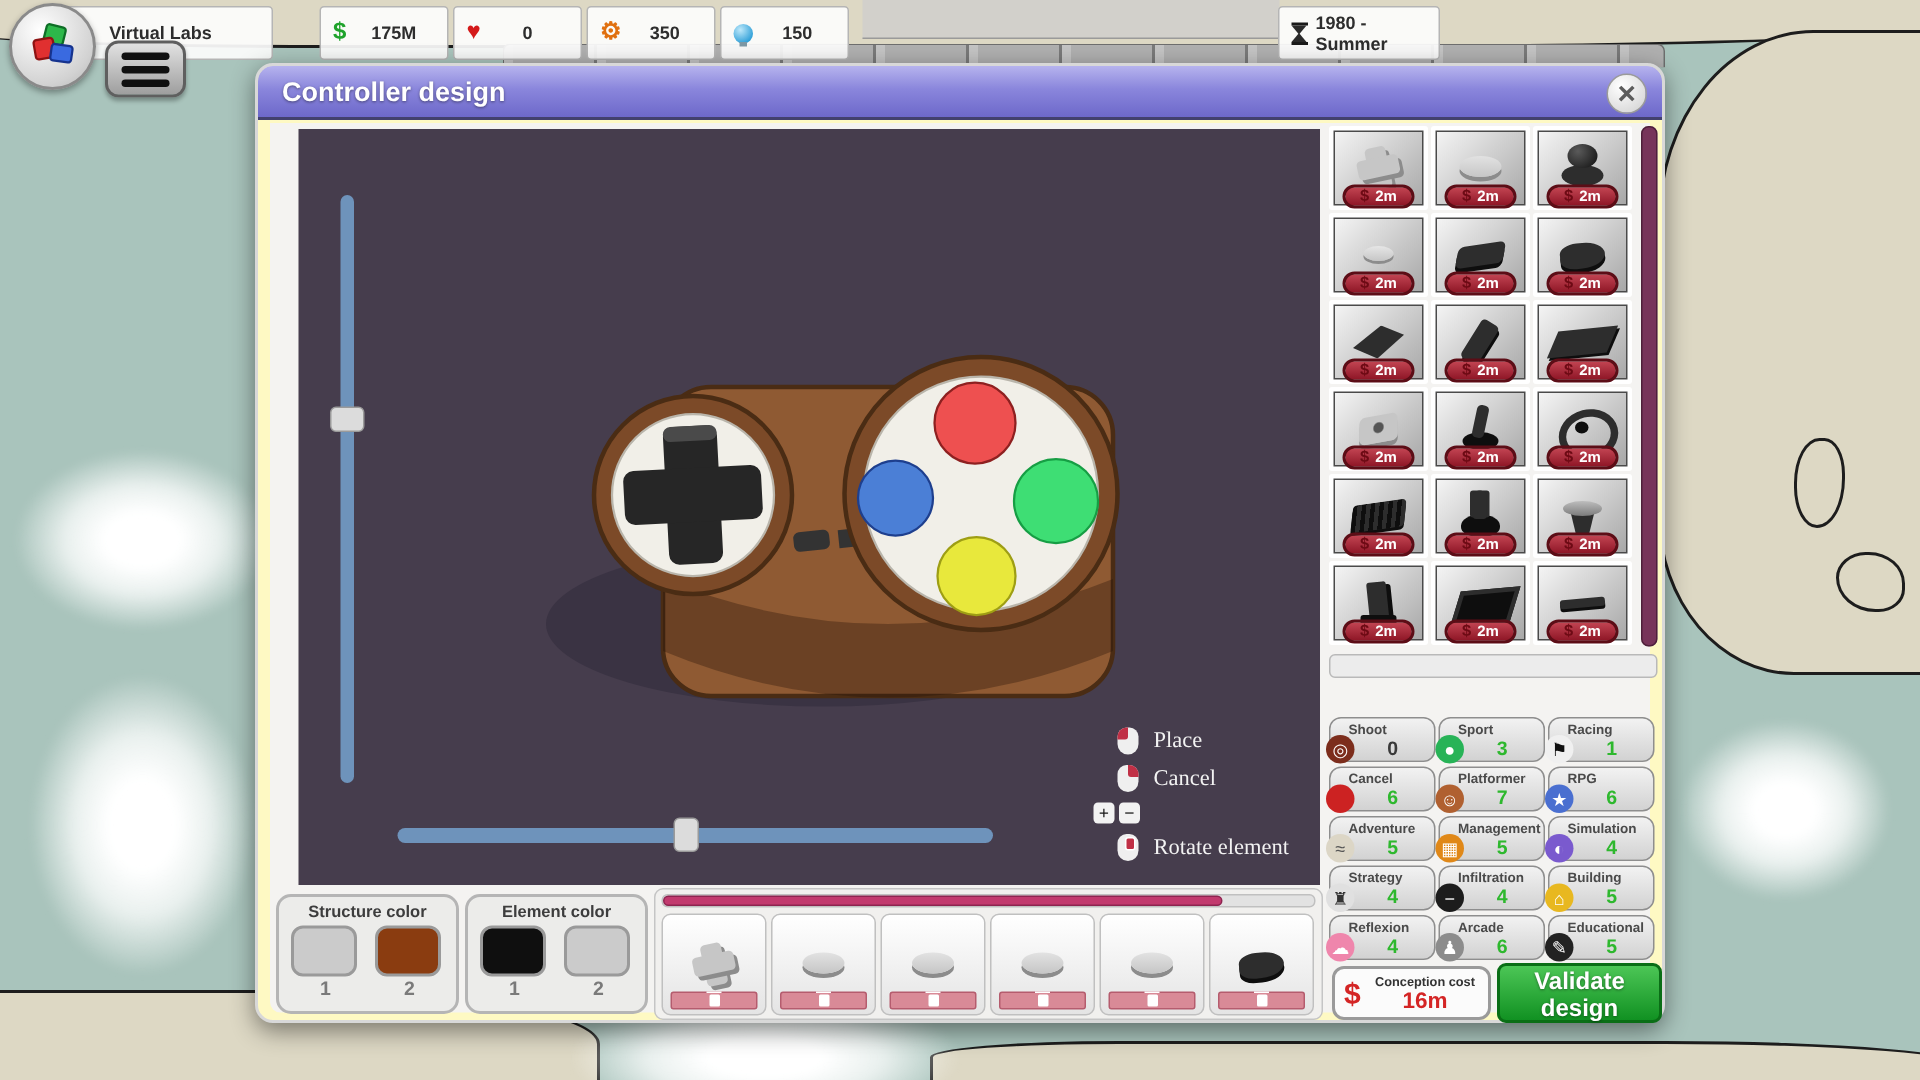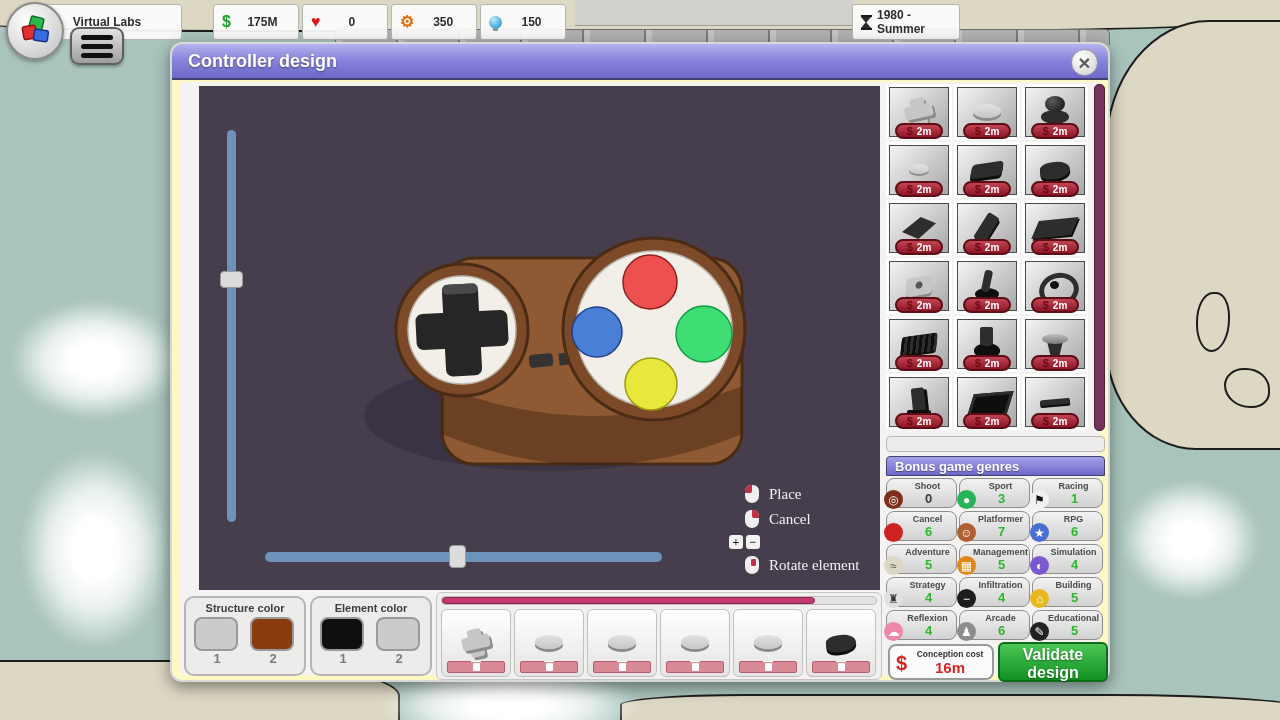--- a/index.html
+++ b/index.html
@@ -90,21 +90,21 @@
   .htrack { position:absolute; left:0; top:352px; width:219px; height:16px; background:#ececec; border:1px solid #b9b9b9; border-radius:4px;}
 
   .genres-header { position:absolute; left:0; top:372px; width:219px; height:20px;
     background:linear-gradient(#a5a1e8,#6d68ca); border:1px solid #42406e; border-radius:4px 4px 0 0;
     color:#fff; font-size:13px; font-weight:bold; display:flex; align-items:center; padding:0 8px;
     text-shadow:0 1px 1px rgba(0,0,0,.4);}
   .genres-grid { position:absolute; left:0; top:394px; width:219px; display:grid;
     grid-template-columns:repeat(3,71px); grid-auto-rows:30px; gap:3px 2px; }
   .genre { position:relative; background:linear-gradient(#f2f2f2,#d2d2d2); border:1px solid #8e8e8e;
     border-radius:8px; cursor:pointer;}
-  .genre .glabel { position:absolute; top:2px; left:12px; right:0; text-align:center; font-size:9px; font-weight:bold; color:#4a4a4a;}
+  .genre .glabel { position:absolute; top:2px; left:12px; right:0; font-size:9px; font-weight:bold; color:#4a4a4a;}
   .genre .gval { position:absolute; bottom:1px; left:14px; right:0; text-align:center; font-size:13px; font-weight:bold;}
   .gicon { position:absolute; left:-3px; bottom:-2px; width:19px; height:19px; border-radius:50%;
     display:flex; align-items:center; justify-content:center; font-size:12px; line-height:1; }
 
   .cost-box { position:absolute; left:2px; top:560px; width:106px; height:36px; background:#fbfbfb;
     border:2px solid #9a9a9a; border-radius:8px; padding:3px 6px 2px 24px; }
   .cost-box .cur { position:absolute; left:6px; top:6px; font-size:20px; font-weight:bold; color:#d42525;}
   .cost-box .clabel { font-size:8.5px; font-weight:bold; color:#333; text-align:center;}
   .cost-box .cval { font-size:15px; font-weight:bold; color:#d42525; text-align:center;}
   .validate-btn { position:absolute; left:112px; top:558px; width:110px; height:40px;
@@ -528,23 +528,20 @@
                 <span class="cur">$</span>
                 <span>2m</span>
               </div>
             </div>
           </div>
         <div class="parts-scroll">
             <div class="fill"></div>
           </div>
         <div class="htrack"></div>
 
-        <div class="genres-header">
-          <span>Bonus game genres</span>
-        </div>
         <div class="genres-grid" id="genresGrid">
             <div class="genre">
               <span class="gicon" style="background: rgb(124, 45, 28); color: rgb(255, 255, 255);">◎</span>
               <div class="glabel">Shoot</div>
               <div class="gval" style="color: rgb(58, 58, 58);">0</div>
             </div>
             <div class="genre">
               <span class="gicon" style="background: rgb(39, 179, 87); color: rgb(255, 255, 255);">●</span>
               <div class="glabel">Sport</div>
               <div class="gval" style="color: rgb(46, 184, 46);">3</div>

